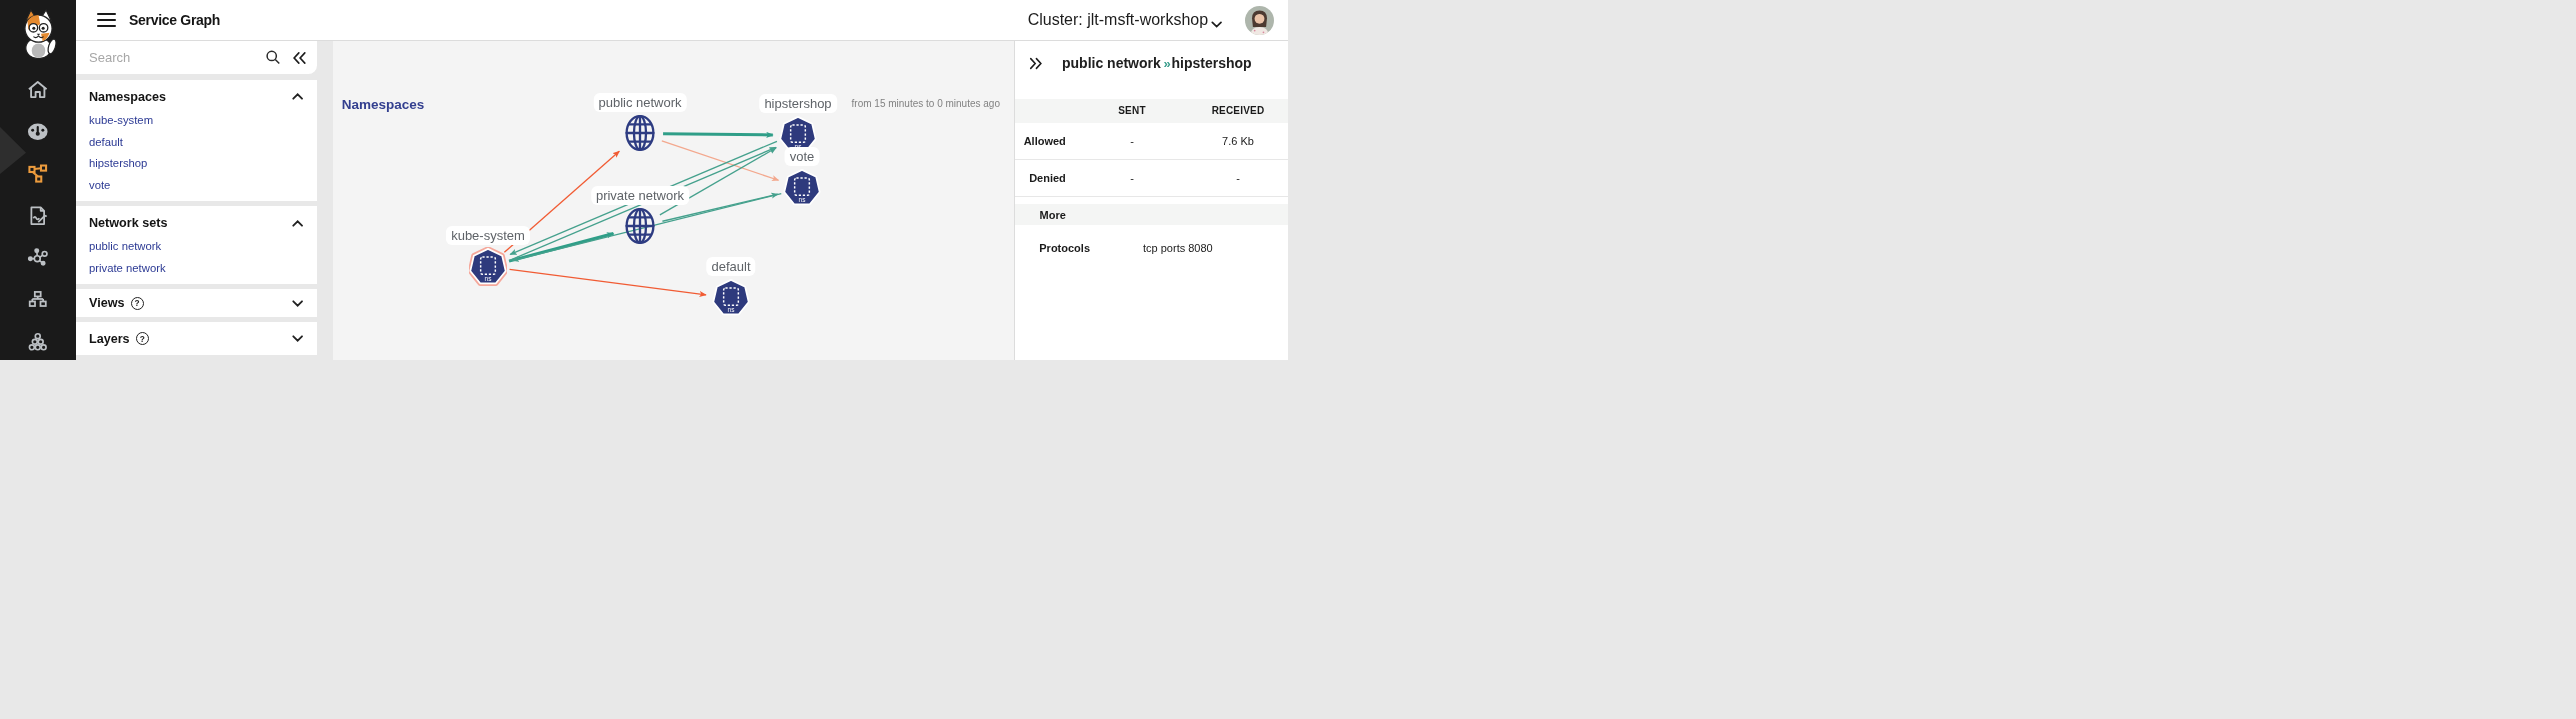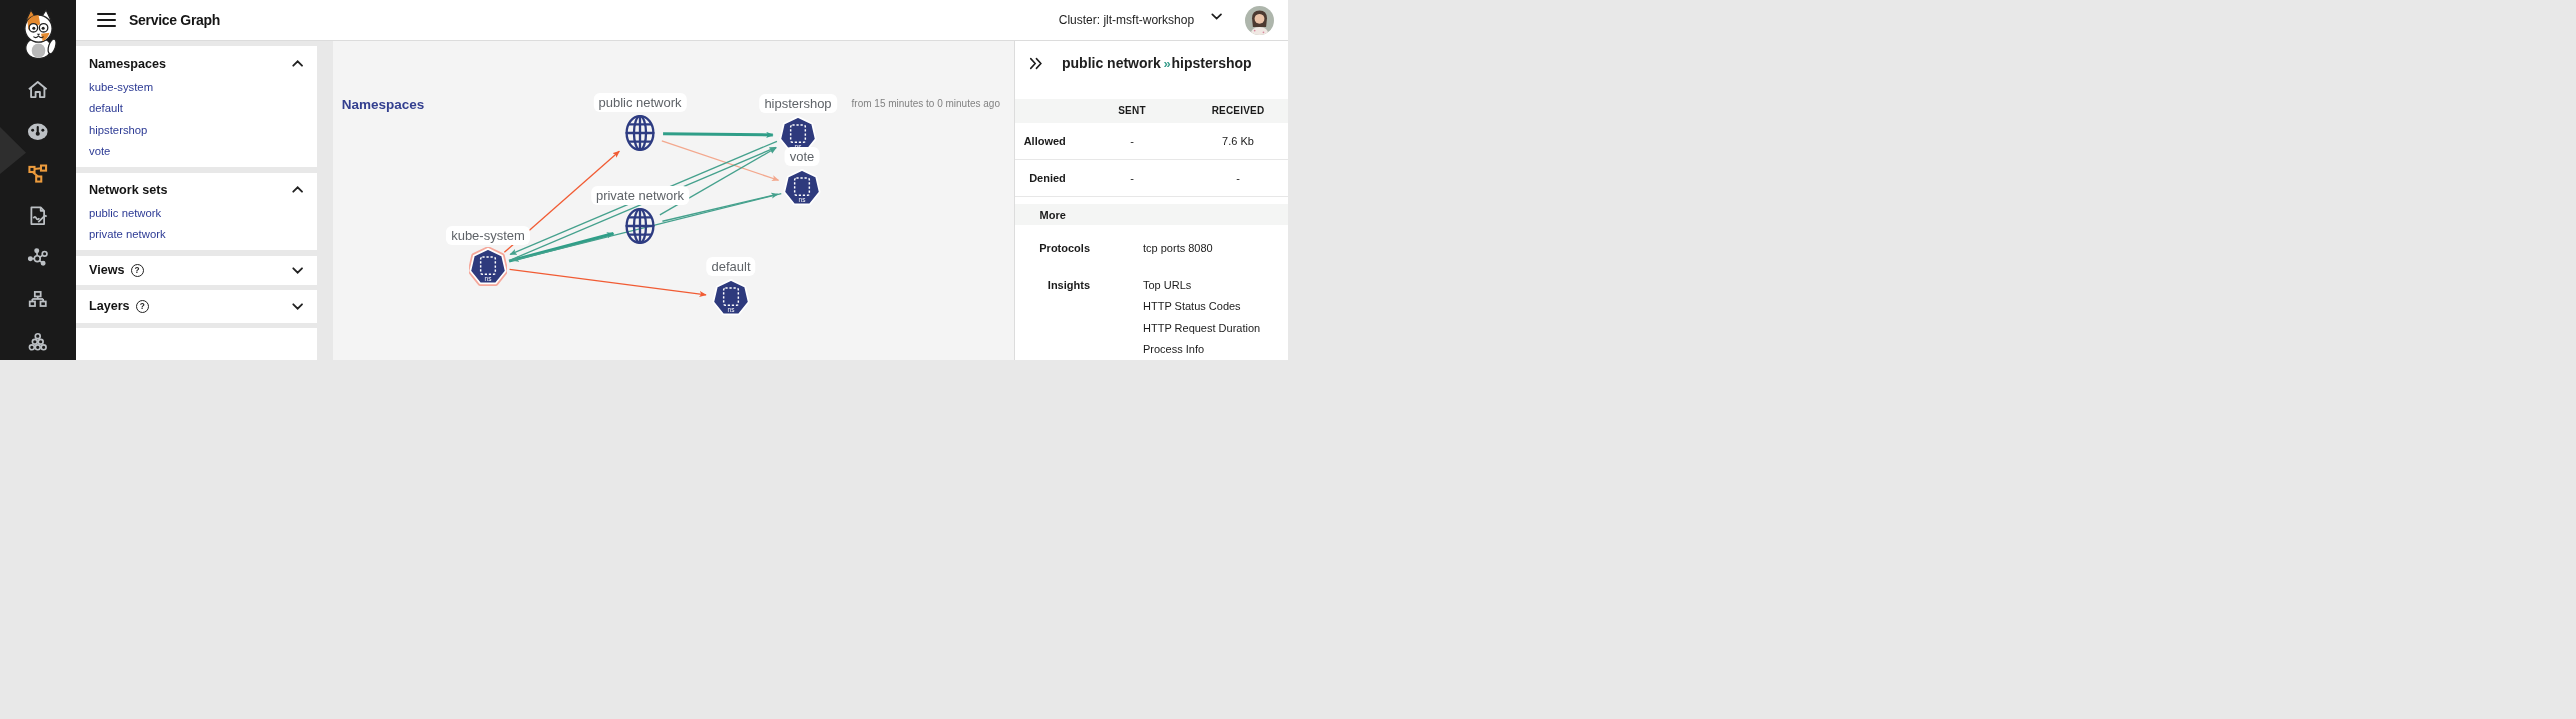--- a/index.html
+++ b/index.html
@@ -16,21 +16,21 @@
   .rail-notch { position:absolute; left:0; top:127px; width:26px; height:47px; background:#2e2e2e;
                 clip-path:polygon(0 0, 100% 55%, 0 100%); }
 
   
   .topbar { position:absolute; left:76px; top:0; width:1212px; height:41px; background:#fff;
             border-bottom:1.3px solid #dcdcdc; display:flex; align-items:center; z-index:20; }
   .hamburger { margin-left:21px; width:19px; cursor:pointer; }
   .hamburger div { height:2.3px; background:#1a1a1a; margin:3.5px 0; border-radius:0.9px; }
   .app-title { margin-left:13px; font-size:14px; font-weight:bold; letter-spacing:-0.3px; color:#151515; }
   .topbar-right { margin-left:auto; display:flex; align-items:center; }
-  .cluster-select { display:flex; align-items:flex-start; gap:17px; cursor:pointer; font-size:12px; color:#1d1d1d; }
+  .cluster-select { display:flex; align-items:flex-end; gap:3px; cursor:pointer; font-size:16px; color:#1d1d1d; }
   .avatar { width:29px; height:29px; border-radius:50%; overflow:hidden; margin-left:22.6px; margin-right:14px; cursor:pointer; }
 
   
   .content { position:absolute; left:76px; top:41px; width:1212px; height:319px; display:flex; }
 
   
   .sidebar { width:257px; height:319px; background:#e8e8e8; padding-right:15.7px; display:flex; flex-direction:column; }
   .card { background:#fff; }
   .gap { height:5.2px; }
   .search-row { height:34px; display:flex; align-items:center; padding:0 10.5px 0 13px; border-radius:0 0 8.7px 0; }
@@ -200,20 +200,31 @@
           <circle cx="11" cy="28" r="1" fill="#d98aa0"></circle>
             <circle cx="21" cy="30" r="1" fill="#d98aa0"></circle>
         </svg>
       </div>
     </div>
   </header>
 
   <div class="content">
 
     <aside class="sidebar">
+      <div class="card search-row">
+        <input class="search-input" type="text" placeholder="Search" style="">
+        <svg width="16.5" height="16.5" viewBox="0 0 19 19" fill="none" stroke="#2b2b2b" stroke-width="1.8" style="margin-right:11.3px">
+          <circle cx="8" cy="8" r="5.5"></circle>
+            <line x1="12.2" y1="12.2" x2="17" y2="17"></line>
+        </svg>
+        <svg width="15" height="14" viewBox="0 0 17 16" fill="none" stroke="#1c1c1c" stroke-width="1.9" stroke-linecap="round">
+          <path d="M8,2 L2.5,8 L8,14"></path>
+            <path d="M15,2 L9.5,8 L15,14"></path>
+        </svg>
+      </div>
       <div class="gap"></div>
 
       <div class="card side-section ns-card">
         <div class="side-header">
           <span class="label">Namespaces</span>
           <svg class="chev" width="11.3" height="7" viewBox="0 0 13 8" fill="none" stroke="#222" stroke-width="2.1" stroke-linecap="round">
               <path d="M1.5,6.5 L6.5,1.5 L11.5,6.5"></path>
             </svg>
         </div>
         <a class="side-link">kube-system</a>
@@ -400,27 +411,17 @@
         <span>More</span>
       </div>
 
       <div class="detail">
         <span class="dlabel">Protocols</span>
         <div class="dvals">
           <div>tcp ports 8080</div>
         </div>
       </div>
 
-      <div class="detail">
-        <span class="dlabel">Insights</span>
-        <div class="dvals">
-          <div>Top URLs</div>
-          <div>HTTP Status Codes</div>
-          <div>HTTP Request Duration</div>
-          <div>Process Info</div>
-          <div>Sockets</div>
-        </div>
-      </div>
     </aside>
 
   </div>
 </div>
 
 
 </body></html>

